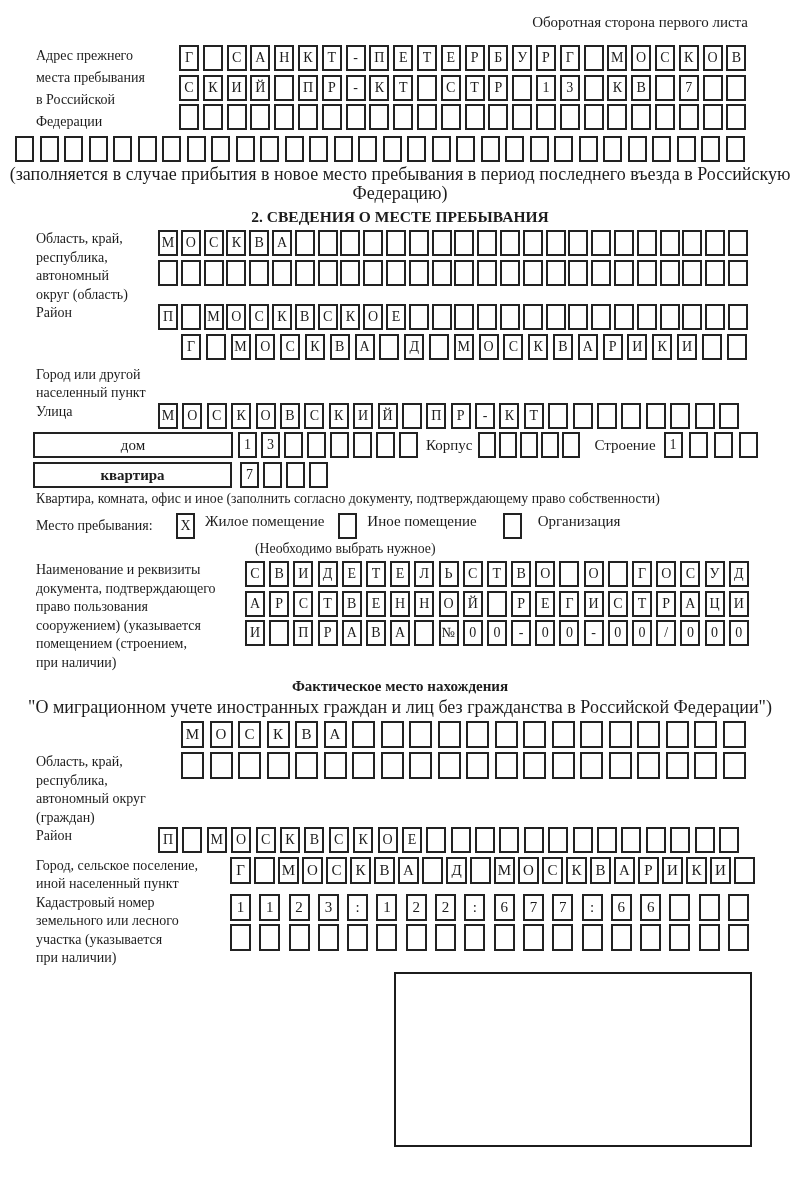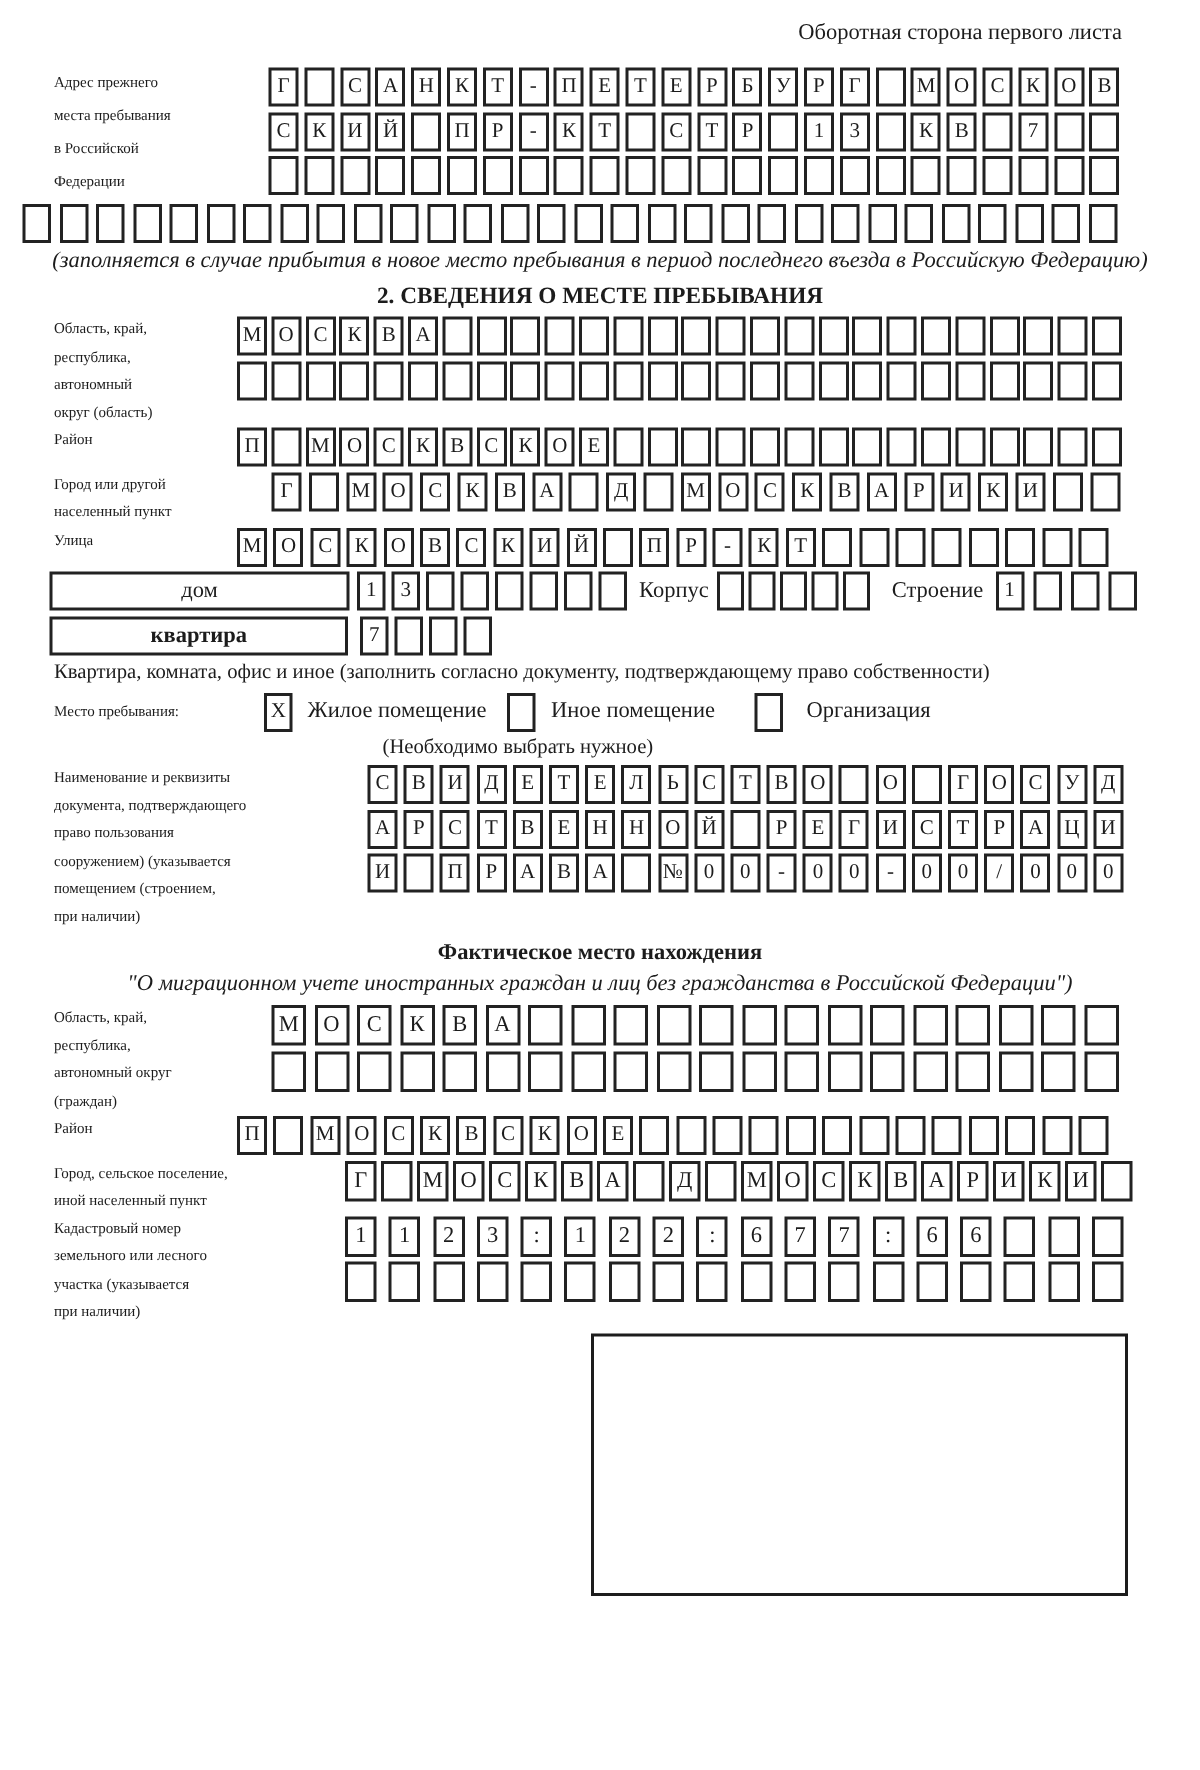--- a/index.html
+++ b/index.html
@@ -7,25 +7,25 @@
   body {
     width:800px; height:1180px; overflow:hidden;
     font-family:"Liberation Serif","DejaVu Serif",serif;
     color:#1c1c1c; position:relative;
   }
   .page { width:800px; height:1180px; }
 
   .header-note { margin-top:14px; padding-right:52px; text-align:right; font-size:15px; }
 
   .field { display:flex; align-items:flex-start; }
-  .f-label { font-size:10px; line-height:18.5px; flex-shrink:0; }
+  .f-label { font-size:14px; line-height:18.5px; flex-shrink:0; }
   .f-label.lh22 { line-height:22px; }
   .ml36 { margin-left:36px; }
 
-  .w143 { width:143px; } .w122 { width:122px; } .w145 { width:145px; }
+  .w143 { width:143px; } .w122 { width:122px; } .w145 { width:145px;margin-top:32px; }
   .w209 { width:209px; } .w194 { width:194px; }
 
   .boxcol { display:flex; flex-direction:column; }
   .boxrow { display:flex; margin-bottom:3.5px; }
   .cell {
     display:inline-flex; align-items:center; justify-content:center;
     border:2px solid #222; height:26px; background:#fff;
     font-size:14px; flex-shrink:0; overflow:hidden;
   }
   .bw-s1 .cell { width:20px; } .bw-s1 { gap:3.8px; }
@@ -36,32 +36,32 @@
   .bw-doc .cell { width:20px; } .bw-doc { gap:4.2px; }
   .bw-fobl .cell { width:23px; height:27px; font-size:15px; } .bw-fobl { gap:5.5px; }
   .bw-fraion .cell { width:20px; } .bw-fraion { gap:4.4px; }
   .bw-fcity .cell { width:21px; height:27px; font-size:15px; } .bw-fcity { gap:3px; }
   .bw-kad .cell { width:21px; height:27px; font-size:15px; } .bw-kad { gap:8.3px; }
   .bw-house .cell { width:19px; } .bw-house { gap:4px; }
   .bw-korpus .cell { width:18px; } .bw-korpus { gap:3px; }
   .bw-stro .cell { width:19px; } .bw-stro { gap:6px; }
   .bw-apt .cell { width:19px; } .bw-apt { gap:4px; }
 
-  .note-center { text-align:center; font-size:15px; line-height:19px;font-style:italic; }
+  .note-center { text-align:center; font-size:18px; line-height:19px; }
   .note-small { font-size:13.8px; line-height:18.5px; }
   .sec-title { text-align:center; font-weight:bold; font-size:15.5px; line-height:20px; }
 
   .typebox {
     display:inline-flex; align-items:center; justify-content:center;
     border:2px solid #222; height:26px; font-size:15px; flex-shrink:0;
   }
   .house-row { display:flex; align-items:center; margin-left:33px; }
   .inline-lbl { font-size:15px; flex-shrink:0; }
 
-  .prem-row { display:flex; align-items:center; margin-left:36px; }
+  .prem-row { display:flex; margin-left:36px; }
   .prem-row .cell { width:19px; }
 
   .stamp-box { margin-left:394px; margin-top:4px; width:358px; height:175px; border:2px solid #1c1c1c; }
   .stamp-caption { margin-left:368px; margin-top:5px; width:415px; text-align:center; font-size:14.2px; line-height:17px; }
 
   .mt2{margin-top:2px}.mt3{margin-top:3px}.mt4{margin-top:4px}
   .mt14{margin-top:14px}
 </style>
 </head>
 <body>

